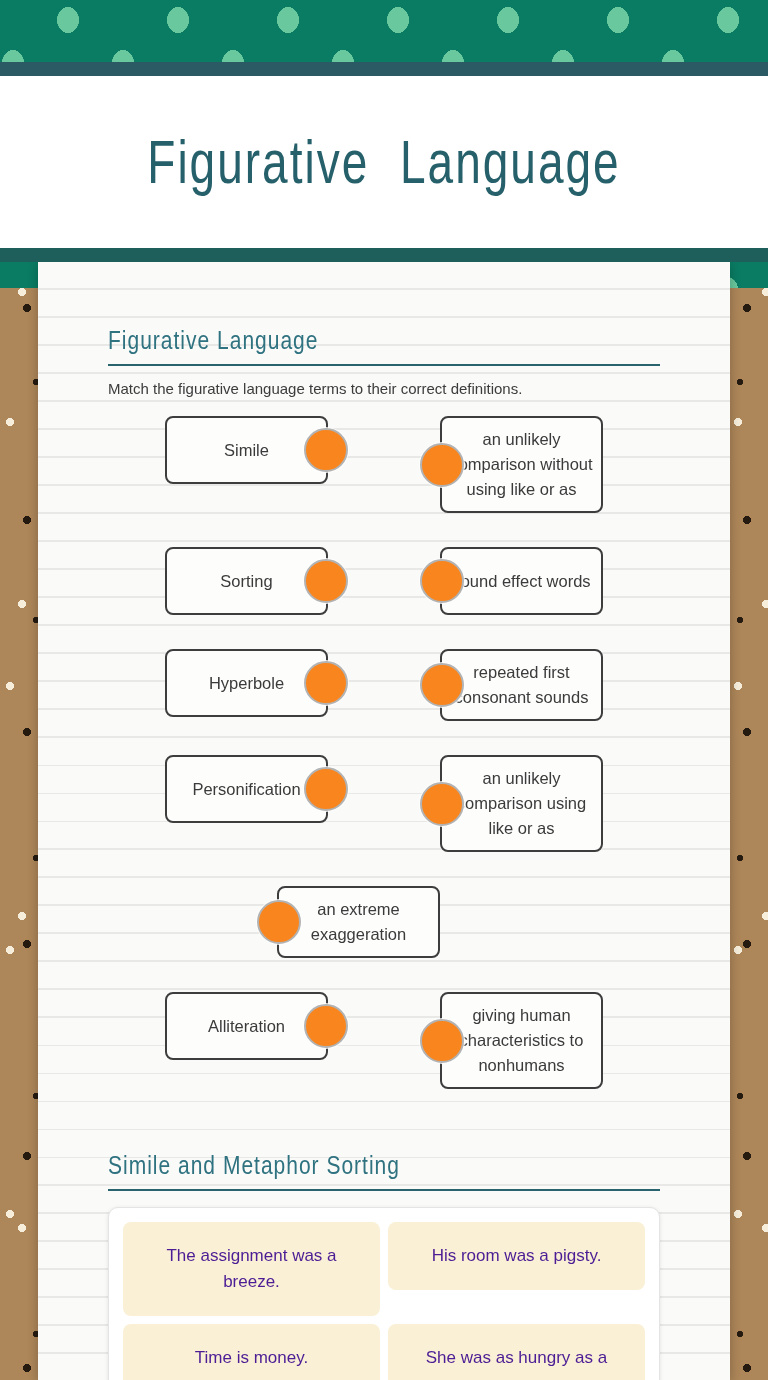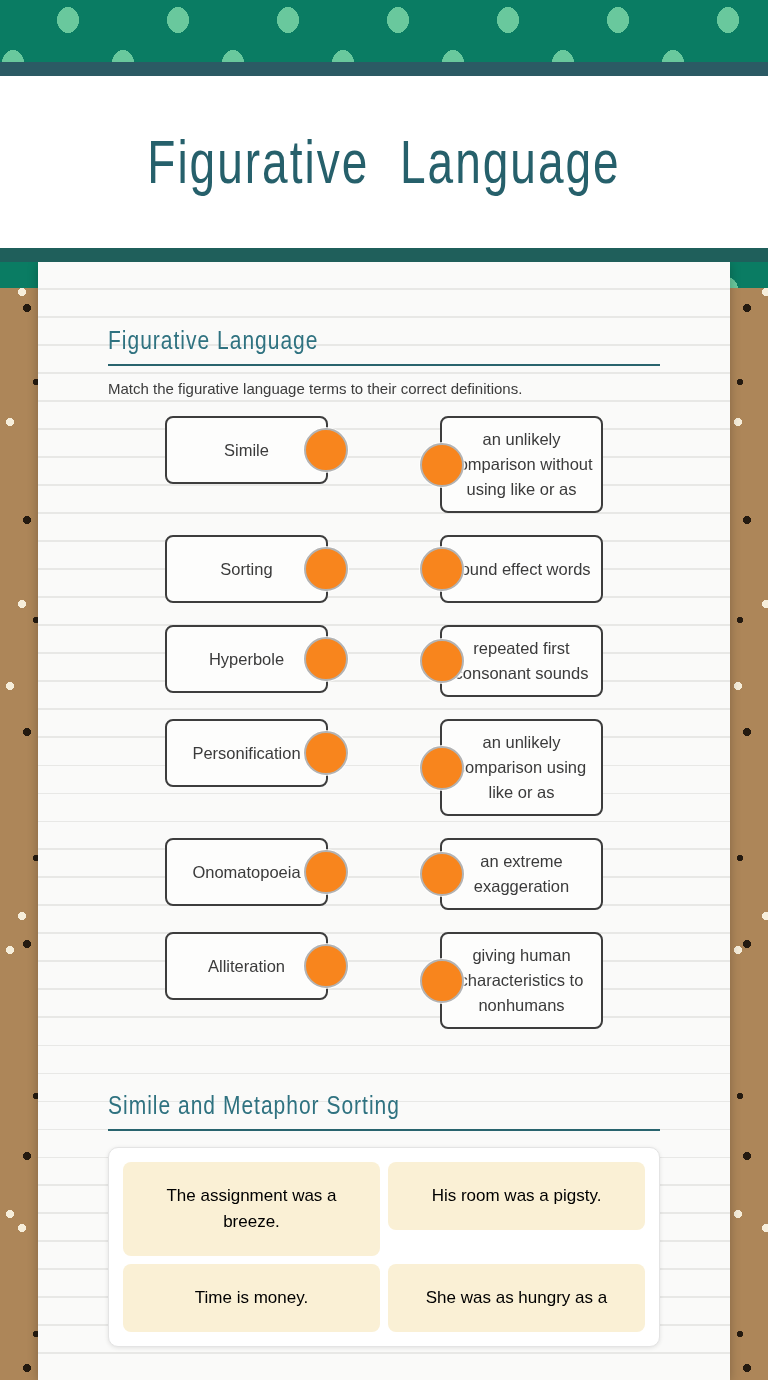--- a/index.html
+++ b/index.html
@@ -56,21 +56,21 @@
   .section-heading{
     font-weight:400; font-size:21px; line-height:28px; color:#2f7280;
     letter-spacing:1px; transform:scaleY(1.22); transform-origin:left bottom;
     margin-bottom:6px; white-space:nowrap;
   }
   .rule{ height:0; border-top:2px solid #29646e; }
   .instruction{ margin-top:12px; font-size:15px; line-height:22px; color:#3c3c3c; font-weight:500; }
 
   
   .match-list{ margin-top:16px; padding-left:57px; }
-  .match-row{ display:flex; align-items:flex-start; margin-bottom:22px; }
+  .match-row{ display:flex; align-items:flex-start; margin-bottom:34px; }
   .term-box{
     position:relative; width:163px; height:68px; flex:0 0 163px;
     background:#fdfdfc; border:2px solid #3d3d3d; border-radius:8px;
     display:flex; align-items:center; justify-content:center;
   }
   .def-box{
     position:relative; width:163px; flex:0 0 163px; margin-left:112px; min-height:68px;
     background:#fdfdfc; border:2px solid #3d3d3d; border-radius:8px;
     display:flex; align-items:center; justify-content:center;
     padding:9px 3px; text-align:center;
@@ -87,21 +87,21 @@
 
   
   .sorting{ margin-top:66px; }
   .sort-panel{
     margin-top:16px; background:#fff; border:1px solid #e4e4e4; border-radius:10px;
     box-shadow:0 1px 4px rgba(0,0,0,.10);
     padding:14px; display:grid; grid-template-columns:1fr 1fr; gap:8px 8px; align-items:start;
   }
   .sort-card{
     background:var(--card-cream,#faf0d5); border-radius:8px; padding:21px 18px;
-    font-size:17px; line-height:26px; font-weight:500; color:#000000;
+    font-size:17px; line-height:26px; font-weight:500; color:#4c1d95;
     text-align:center; cursor:pointer;
   }
 </style>
 </head>
 <body>
 
 <header class="banner"></header>
 <div class="strip"></div>
 
 <div class="title-band">
@@ -154,24 +154,20 @@
             <div class="term-box">
               <span class="box-label">Personification</span>
               <span class="connector right"></span>
             </div>
             <div class="def-box">
               <span class="connector left"></span>
               <span class="box-label">an unlikely comparison using like or as</span>
             </div>
           </div>
           <div class="match-row">
-            <div class="term-box">
-              <span class="box-label">Onomatopoeia</span>
-              <span class="connector right"></span>
-            </div>
             <div class="def-box">
               <span class="connector left"></span>
               <span class="box-label">an extreme exaggeration</span>
             </div>
           </div>
           <div class="match-row">
             <div class="term-box">
               <span class="box-label">Alliteration</span>
               <span class="connector right"></span>
             </div>

